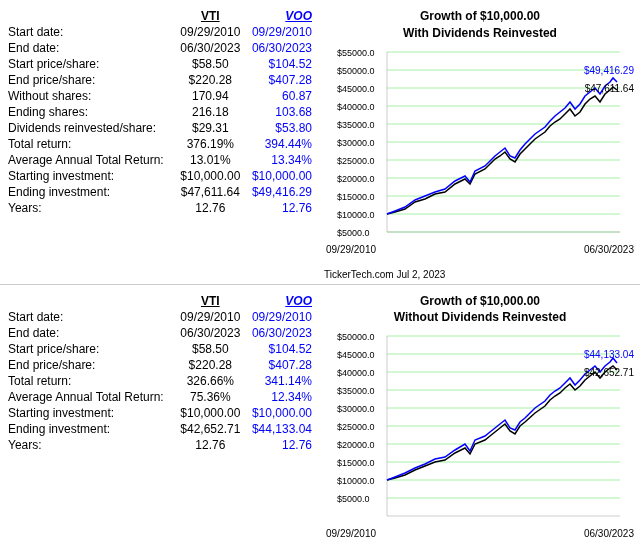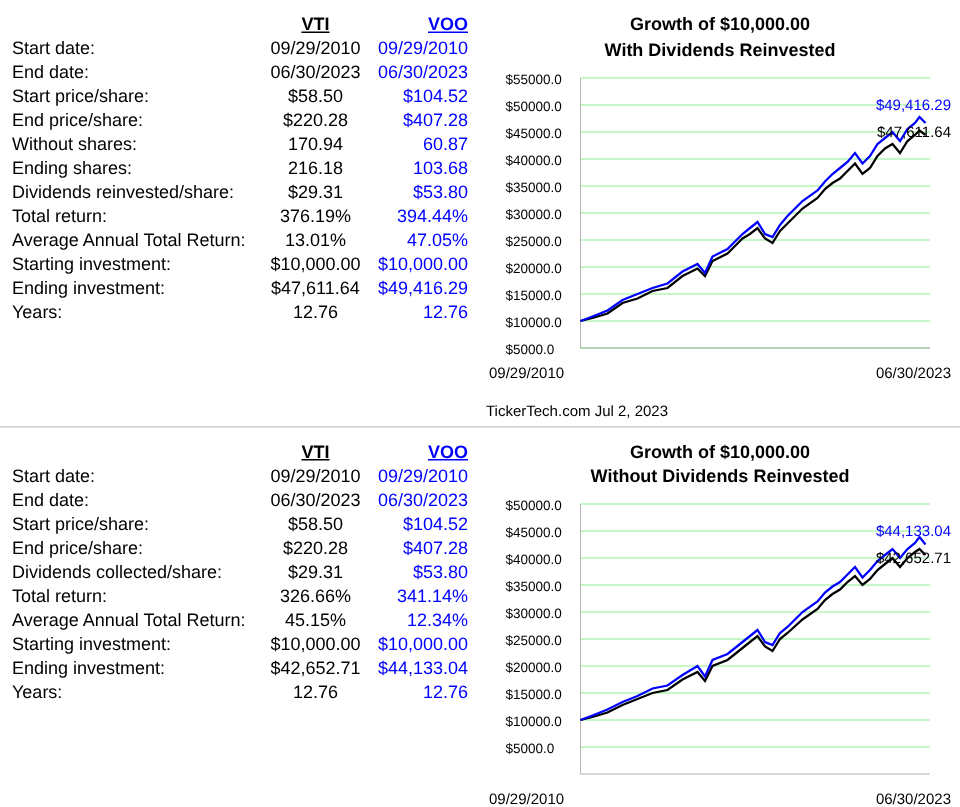--- a/index.html
+++ b/index.html
@@ -37,21 +37,21 @@
     }
     th {
       text-align: right;
     }
     .col-label {
       min-width: 170px;
     }
     .col-vti { text-align: center; min-width: 70px; }
     .col-voo { text-align: right; min-width: 70px; }
     .vti-header { color: #000; text-decoration: underline; }
-    .voo-header { color: #00f; text-decoration: underline; }
+    .voo-header { color: #00f; text-decoration: underline; font-style: italic; }
     .voo-val { color: #00f; }
     .chart-title {
       text-align: center;
       font-size: 12px;
       font-weight: bold;
       line-height: 1.4;
       margin-bottom: 2px;
     }
     .chart-container {
       position: relative;
@@ -171,21 +171,21 @@
             <td class="col-voo voo-val">$53.80</td>
           </tr>
           <tr>
             <td class="col-label">Total return:</td>
             <td class="col-vti">376.19%</td>
             <td class="col-voo voo-val">394.44%</td>
           </tr>
           <tr>
             <td class="col-label">Average Annual Total Return:</td>
             <td class="col-vti">13.01%</td>
-            <td class="col-voo voo-val">47.05%</td>
+            <td class="col-voo voo-val">13.34%</td>
           </tr>
           <tr>
             <td class="col-label">Starting investment:</td>
             <td class="col-vti">$10,000.00</td>
             <td class="col-voo voo-val">$10,000.00</td>
           </tr>
           <tr>
             <td class="col-label">Ending investment:</td>
             <td class="col-vti">$47,611.64</td>
             <td class="col-voo voo-val">$49,416.29</td>
@@ -285,32 +285,27 @@
             <td class="col-label">Start price/share:</td>
             <td class="col-vti">$58.50</td>
             <td class="col-voo voo-val">$104.52</td>
           </tr>
           <tr>
             <td class="col-label">End price/share:</td>
             <td class="col-vti">$220.28</td>
             <td class="col-voo voo-val">$407.28</td>
           </tr>
           <tr>
-            <td class="col-label">Dividends collected/share:</td>
-            <td class="col-vti">$29.31</td>
-            <td class="col-voo voo-val">$53.80</td>
-          </tr>
-          <tr>
             <td class="col-label">Total return:</td>
             <td class="col-vti">326.66%</td>
             <td class="col-voo voo-val">341.14%</td>
           </tr>
           <tr>
             <td class="col-label">Average Annual Total Return:</td>
-            <td class="col-vti">45.15%</td>
+            <td class="col-vti">75.36%</td>
             <td class="col-voo voo-val">12.34%</td>
           </tr>
           <tr>
             <td class="col-label">Starting investment:</td>
             <td class="col-vti">$10,000.00</td>
             <td class="col-voo voo-val">$10,000.00</td>
           </tr>
           <tr>
             <td class="col-label">Ending investment:</td>
             <td class="col-vti">$42,652.71</td>

